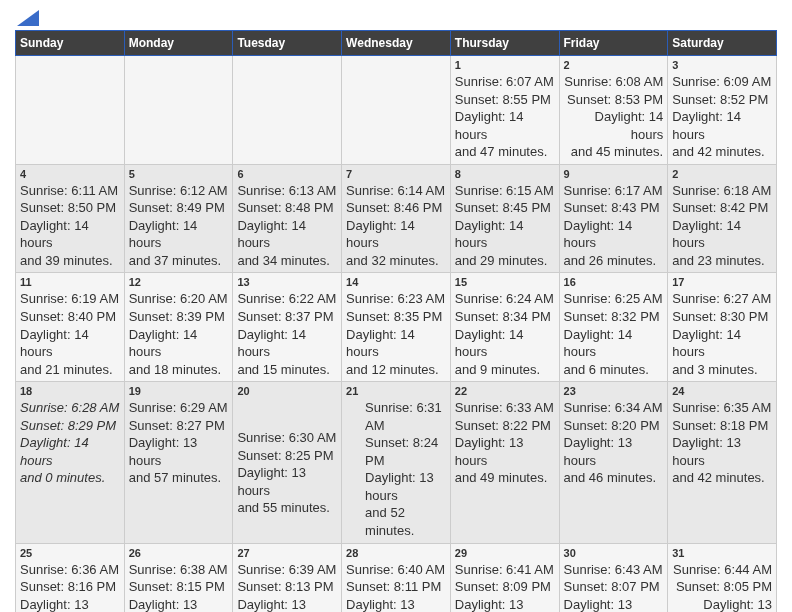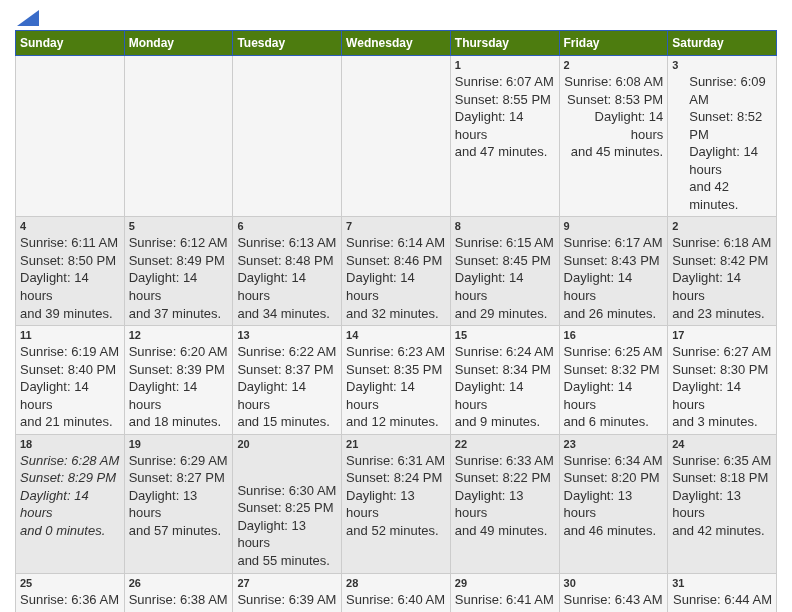--- a/index.html
+++ b/index.html
@@ -46,21 +46,21 @@
       display: flex;
       flex-direction: column;
     }
     table {
       width: 100%;
       border-collapse: collapse;
       flex: 1;
       table-layout: fixed;
     }
     thead th {
-      background-color: #4d7c0f;
+      background-color: #404040;
       color: #fff;
       font-size: 12px;
       font-weight: bold;
       padding: 5px 4px;
       text-align: left;
       border: 1px solid #2a5cb8;
     }
     tbody td {
       border: 1px solid #ccc;
       vertical-align: top;
@@ -135,21 +135,21 @@
             </td>
             <td>
               <span class="day-num">2</span>
               <div class="cell-info" style="white-space: pre-line; text-align: right;">Sunrise: 6:08 AM
 Sunset: 8:53 PM
 Daylight: 14 hours
 and 45 minutes.</div>
             </td>
             <td>
               <span class="day-num">3</span>
-              <div class="cell-info" style="white-space: pre-line; margin-left: 17px;">Sunrise: 6:09 AM
+              <div class="cell-info" style="white-space: pre-line;">Sunrise: 6:09 AM
 Sunset: 8:52 PM
 Daylight: 14 hours
 and 42 minutes.</div>
             </td>
           </tr>
           <tr>
             <td>
               <span class="day-num">4</span>
               <div class="cell-info" style="white-space: pre-line;">Sunrise: 6:11 AM
 Sunset: 8:50 PM
@@ -267,21 +267,21 @@
             </td>
             <td>
               <span class="day-num">20</span>
               <div class="cell-info" style="white-space: pre-line; margin-top: 32px;">Sunrise: 6:30 AM
 Sunset: 8:25 PM
 Daylight: 13 hours
 and 55 minutes.</div>
             </td>
             <td>
               <span class="day-num">21</span>
-              <div class="cell-info" style="white-space: pre-line;">Sunrise: 6:31 AM
+              <div class="cell-info" style="white-space: pre-line; margin-left: 19px;">Sunrise: 6:31 AM
 Sunset: 8:24 PM
 Daylight: 13 hours
 and 52 minutes.</div>
             </td>
             <td>
               <span class="day-num">22</span>
               <div class="cell-info" style="white-space: pre-line;">Sunrise: 6:33 AM
 Sunset: 8:22 PM
 Daylight: 13 hours
 and 49 minutes.</div>

